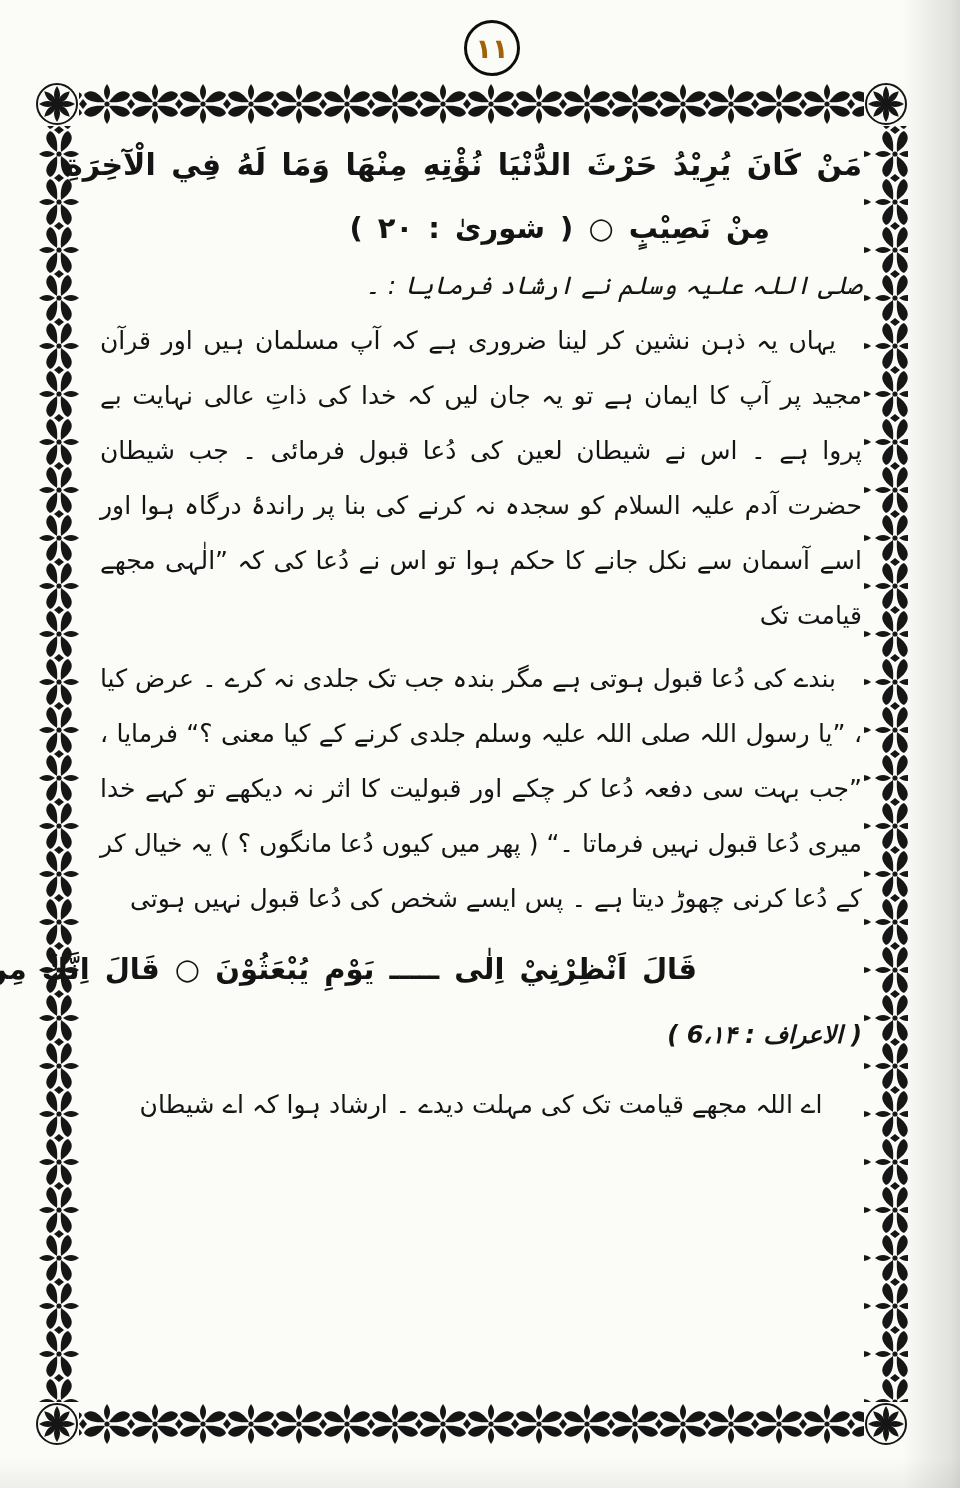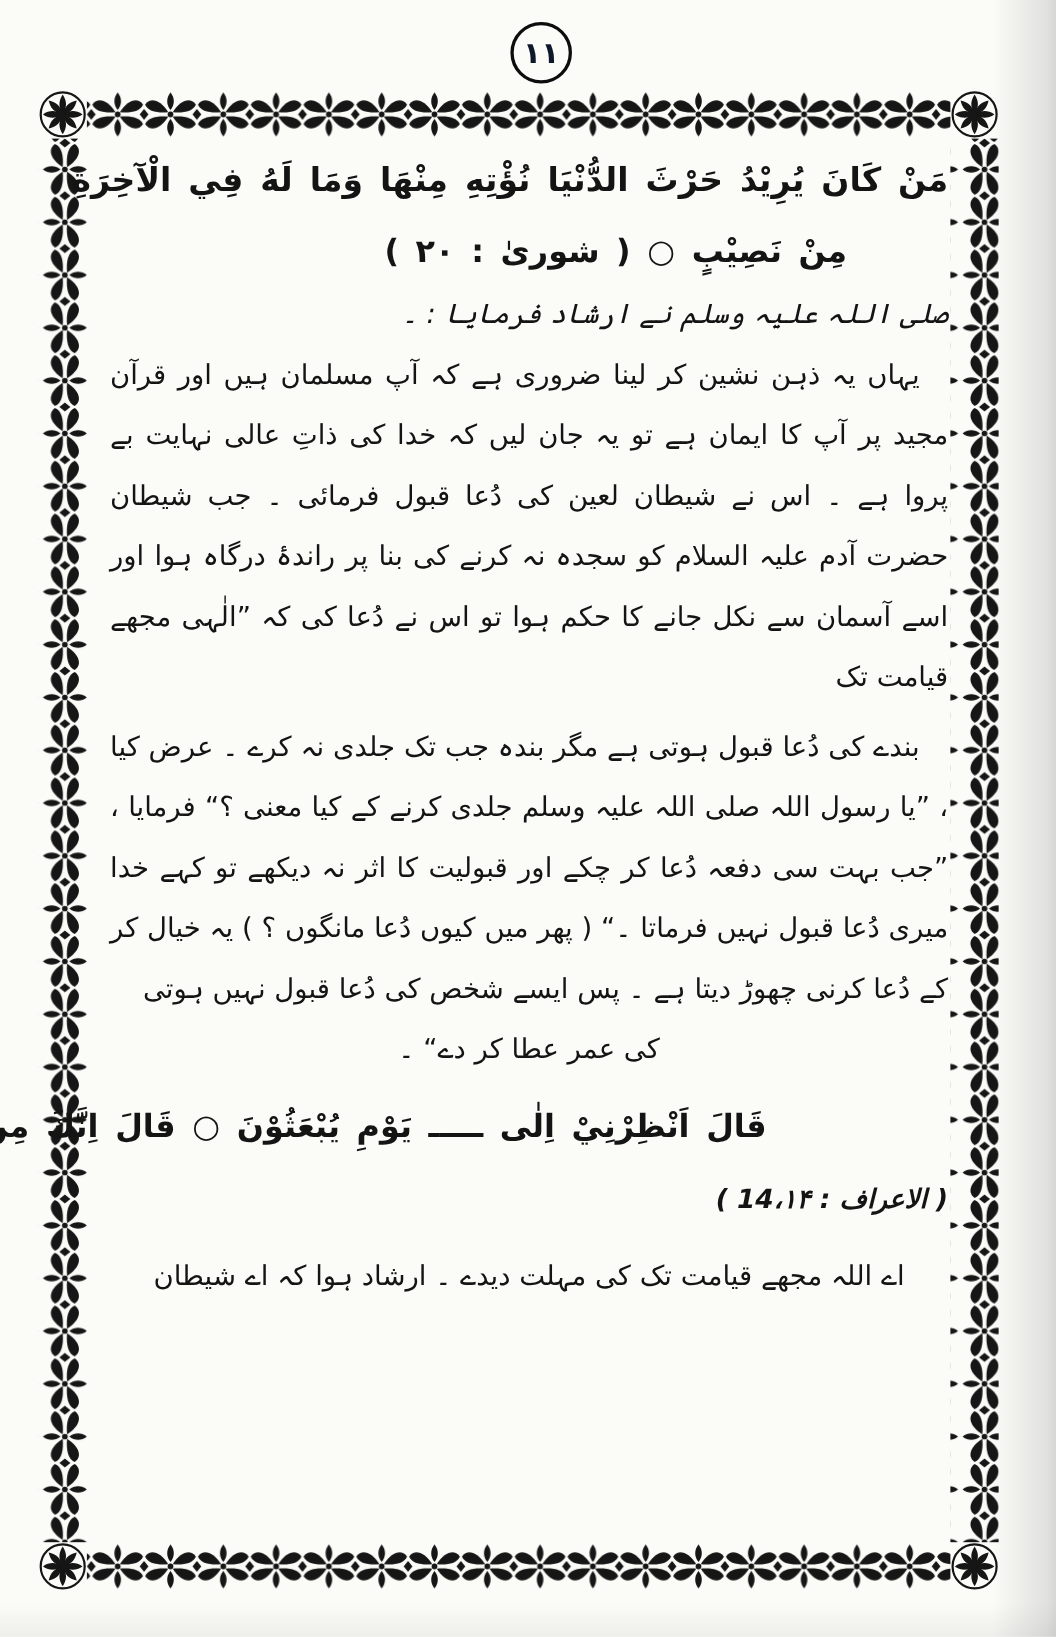--- a/index.html
+++ b/index.html
@@ -16,21 +16,21 @@
   }
   .shade-bottom{
     position:absolute;bottom:0;left:0;width:960px;height:30px;
     background:linear-gradient(to bottom, rgba(120,120,118,0) 0%, rgba(120,120,118,0.10) 100%);
     pointer-events:none;
   }
   .page-number{
     position:absolute;top:20px;left:464px;width:50px;height:50px;
     border:3.5px solid #0d0d0d;border-radius:50%;
     display:flex;align-items:center;justify-content:center;
-    font-size:27px;font-weight:bold;color:#0f172a;
+    font-size:27px;font-weight:bold;color:#a16207;
     letter-spacing:1px;
   }
   svg.frame{position:absolute;left:35px;top:82px;}
   .content{
     position:absolute;left:100px;top:132px;width:762px;
     direction:rtl;
     font-size:25px;line-height:55px;
     text-align:right;
   }
   .verse{
@@ -114,20 +114,19 @@
 
   <div class="verse">مَنْ كَانَ يُرِيْدُ حَرْثَ الدُّنْيَا نُؤْتِهِ مِنْهَا وَمَا لَهُ فِي الْآخِرَةِ</div>
   <div class="verse verse-l2">مِنْ نَصِيْبٍ ○ ( شوریٰ : ۲۰ )</div>
 
 
   <div class="tail-left">صلی اللہ علیہ وسلم نے ارشاد فرمایا : ۔</div>
 
   <div class="para indent">یہاں یہ ذہن نشین کر لینا ضروری ہے کہ آپ مسلمان ہیں اور قرآن مجید پر آپ کا ایمان ہے تو یہ جان لیں کہ خدا کی ذاتِ عالی نہایت بے پروا ہے ۔ اس نے شیطان لعین کی دُعا قبول فرمائی ۔ جب شیطان حضرت آدم علیہ السلام کو سجدہ نہ کرنے کی بنا پر راندۂ درگاہ ہوا اور اسے آسمان سے نکل جانے کا حکم ہوا تو اس نے دُعا کی کہ ”الٰہی مجھے قیامت تک</div>
 
   <div class="para indent mt8">بندے کی دُعا قبول ہوتی ہے مگر بندہ جب تک جلدی نہ کرے ۔ عرض کیا ، ”یا رسول اللہ صلی اللہ علیہ وسلم جلدی کرنے کے کیا معنی ؟“ فرمایا ، ”جب بہت سی دفعہ دُعا کر چکے اور قبولیت کا اثر نہ دیکھے تو کہے خدا میری دُعا قبول نہیں فرماتا ۔“ ( پھر میں کیوں دُعا مانگوں ؟ ) یہ خیال کر کے دُعا کرنی چھوڑ دیتا ہے ۔ پس ایسے شخص کی دُعا قبول نہیں ہوتی</div>
-  <div class="tail-center">کی عمر عطا کر دے“ ۔</div>
 
   <div class="verse verse2 mt10">قَالَ اَنْظِرْنِيْ اِلٰى ـــــ يَوْمِ يُبْعَثُوْنَ ○ قَالَ اِنَّكَ مِنَ الْمُنْظَرِيْنَ ○</div>
-  <div class="tail-left ref2 mt6">( الاعراف : 14،۱۴ )</div>
+  <div class="tail-left ref2 mt6">( الاعراف : 6،۱۴ )</div>
 
   <div class="closing1 mt14">اے اللہ مجھے قیامت تک کی مہلت دیدے ۔ ارشاد ہوا کہ اے شیطان</div>
 
 </div>
 
 </body></html>

